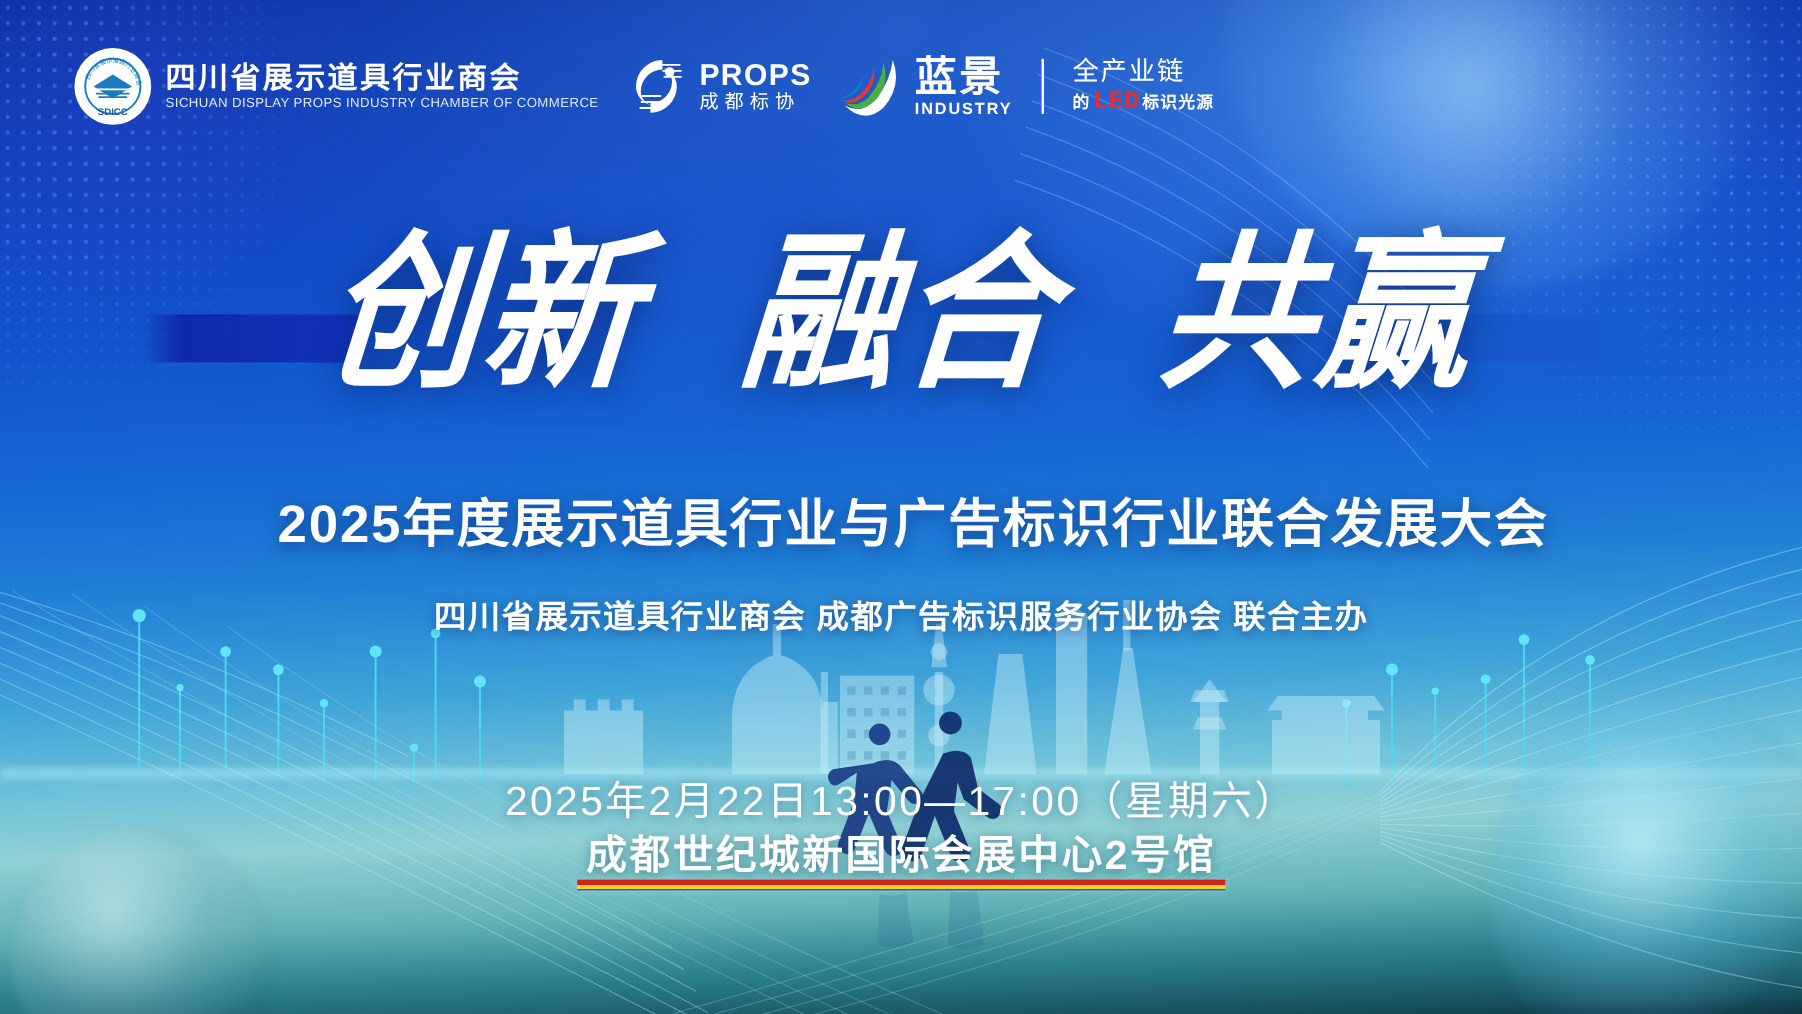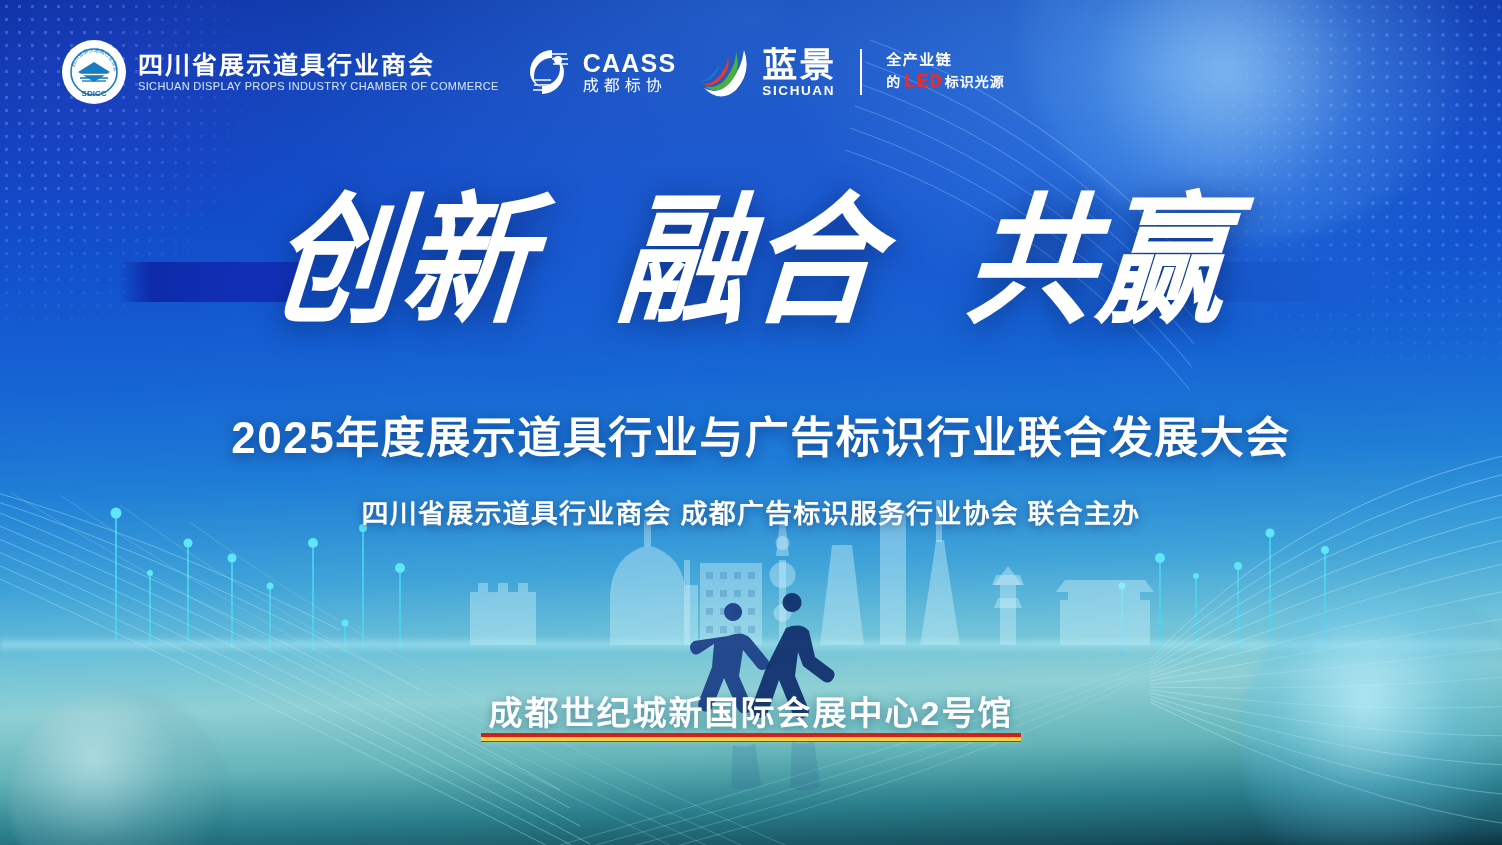--- a/index.html
+++ b/index.html
@@ -95,21 +95,21 @@
   .caass-cn{font-size:16px;font-weight:400;color:#fff;letter-spacing:5px;line-height:1;}
 
   
   .blueview{display:flex;align-items:center;gap:10px;margin-left:22px;}
   .bv-mark{width:54px;height:52px;flex:none;}
   .bv-text{display:flex;flex-direction:column;gap:1px;}
   .bv-cn{font-size:35px;font-weight:800;color:#fff;letter-spacing:2px;line-height:1.02;}
   .bv-en{font-size:13.5px;font-weight:800;color:#fff;letter-spacing:1.6px;line-height:1;}
   .bv-div{width:2px;height:46px;background:#fff;margin:0 14px;}
   .bv-tag{display:flex;flex-direction:column;gap:4px;}
-  .bv-tag1{font-size:15px;font-weight:700;color:#fff;letter-spacing:1.5px;line-height:1;}
+  .bv-tag1{font-size:22px;font-weight:400;color:#fff;letter-spacing:1.5px;line-height:1;}
   .bv-tag2{font-size:17px;font-weight:700;color:#fff;letter-spacing:1px;line-height:1;display:flex;align-items:baseline;gap:2px;}
   .bv-tag2 .small{font-size:14px;font-weight:600;}
   .bv-led{color:#ee2b2b;font-size:21px;font-weight:800;letter-spacing:.5px;font-family:Liberation Mono, monospace;}
 
   
   .headline{
     position:absolute;left:0;right:0;top:198px;
     text-align:center;
     color:#ffffff;
     font-family:"DejaVu Serif","Liberation Serif",serif;
@@ -385,37 +385,37 @@
               <path d="M31,13 L47,13"></path>
               <path d="M32,18 L47,18"></path>
             <path d="M14,34 L30,34"></path>
               <path d="M13,39 L29,39"></path>
               <path d="M12,44 L28,44"></path>
           </g>
           <circle cx="37" cy="14" r="4" fill="#fff"></circle>
         </svg>
       </div>
       <div class="caass-text">
-        <div class="caass-en">CAASS</div>
+        <div class="caass-en">PROPS</div>
         <div class="caass-cn">成都标协</div>
       </div>
     </div>
 
     <div class="blueview">
       <div class="bv-mark">
         <svg width="54" height="52" viewBox="0 0 54 52">
           <path d="M46,4 Q54,26 38,44 Q22,58 6,42 Q20,50 32,36 Q44,22 46,4 Z" fill="#ffffff"></path>
           <path d="M38,6 Q44,24 31,38 Q18,50 7,40 Q20,44 29,31 Q38,18 38,6 Z" fill="#4caf3d"></path>
           <path d="M30,10 Q33,24 22,34 Q12,43 5,38 Q16,38 23,28 Q30,18 30,10 Z" fill="#e03a2f"></path>
           <path d="M21,16 Q22,26 14,32 Q7,37 3,35 Q11,33 16,26 Q21,20 21,16 Z" fill="#1c74c4"></path>
         </svg>
       </div>
       <div class="bv-text">
         <div class="bv-cn">蓝景</div>
-        <div class="bv-en">SICHUAN</div>
+        <div class="bv-en">INDUSTRY</div>
       </div>
       <div class="bv-div"></div>
       <div class="bv-tag">
         <div class="bv-tag1">全产业链</div>
         <div class="bv-tag2">
           <span class="small">的</span>
           <span class="bv-led">LED</span>
           <span class="small">标识光源</span>
         </div>
       </div>
@@ -424,16 +424,17 @@
 
   <div class="headline">
     <span>创新</span>
     <span>融合</span>
     <span>共赢</span>
   </div>
 
   <div class="subtitle">2025年度展示道具行业与广告标识行业联合发展大会</div>
   <div class="organizers">四川省展示道具行业商会 成都广告标识服务行业协会 联合主办</div>
 
+  <div class="datetime">2025年2月22日13:00—17:00（星期六）</div>
   <div class="venue">成都世纪城新国际会展中心2号馆</div>
   <div class="tricolor"></div>
 
 </div>
 
 </body></html>

